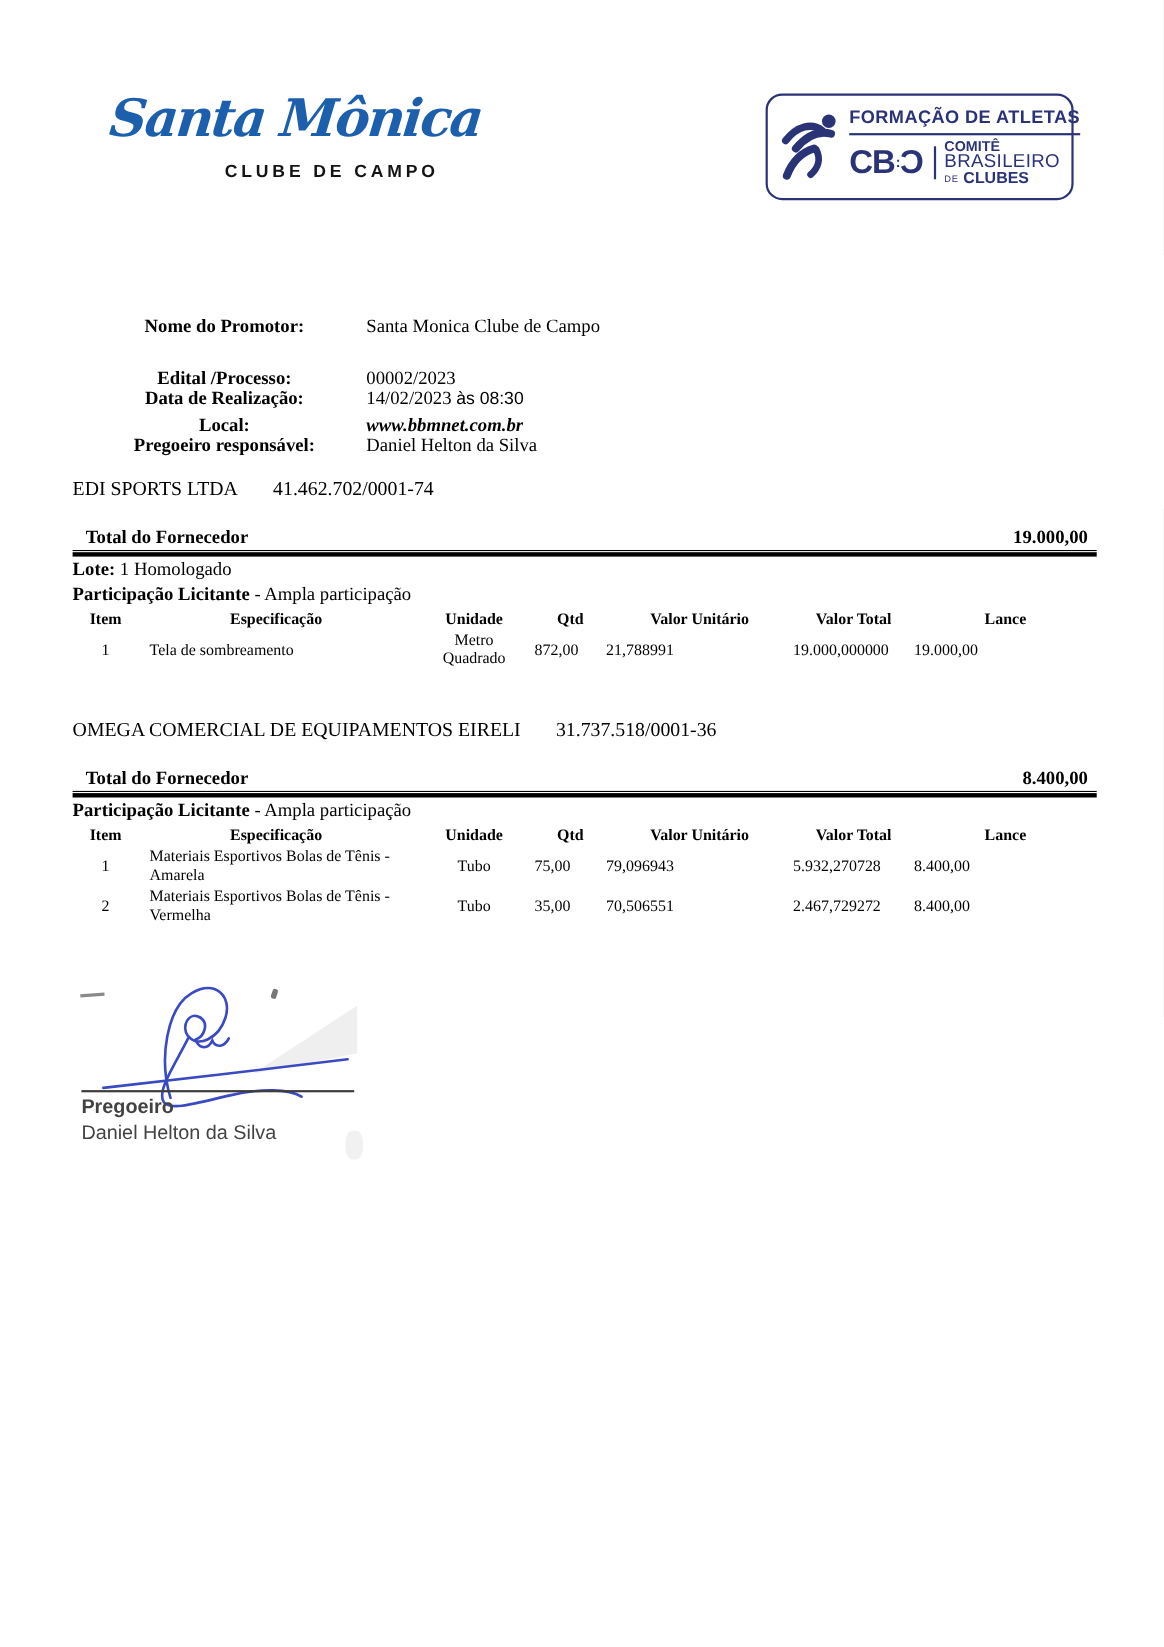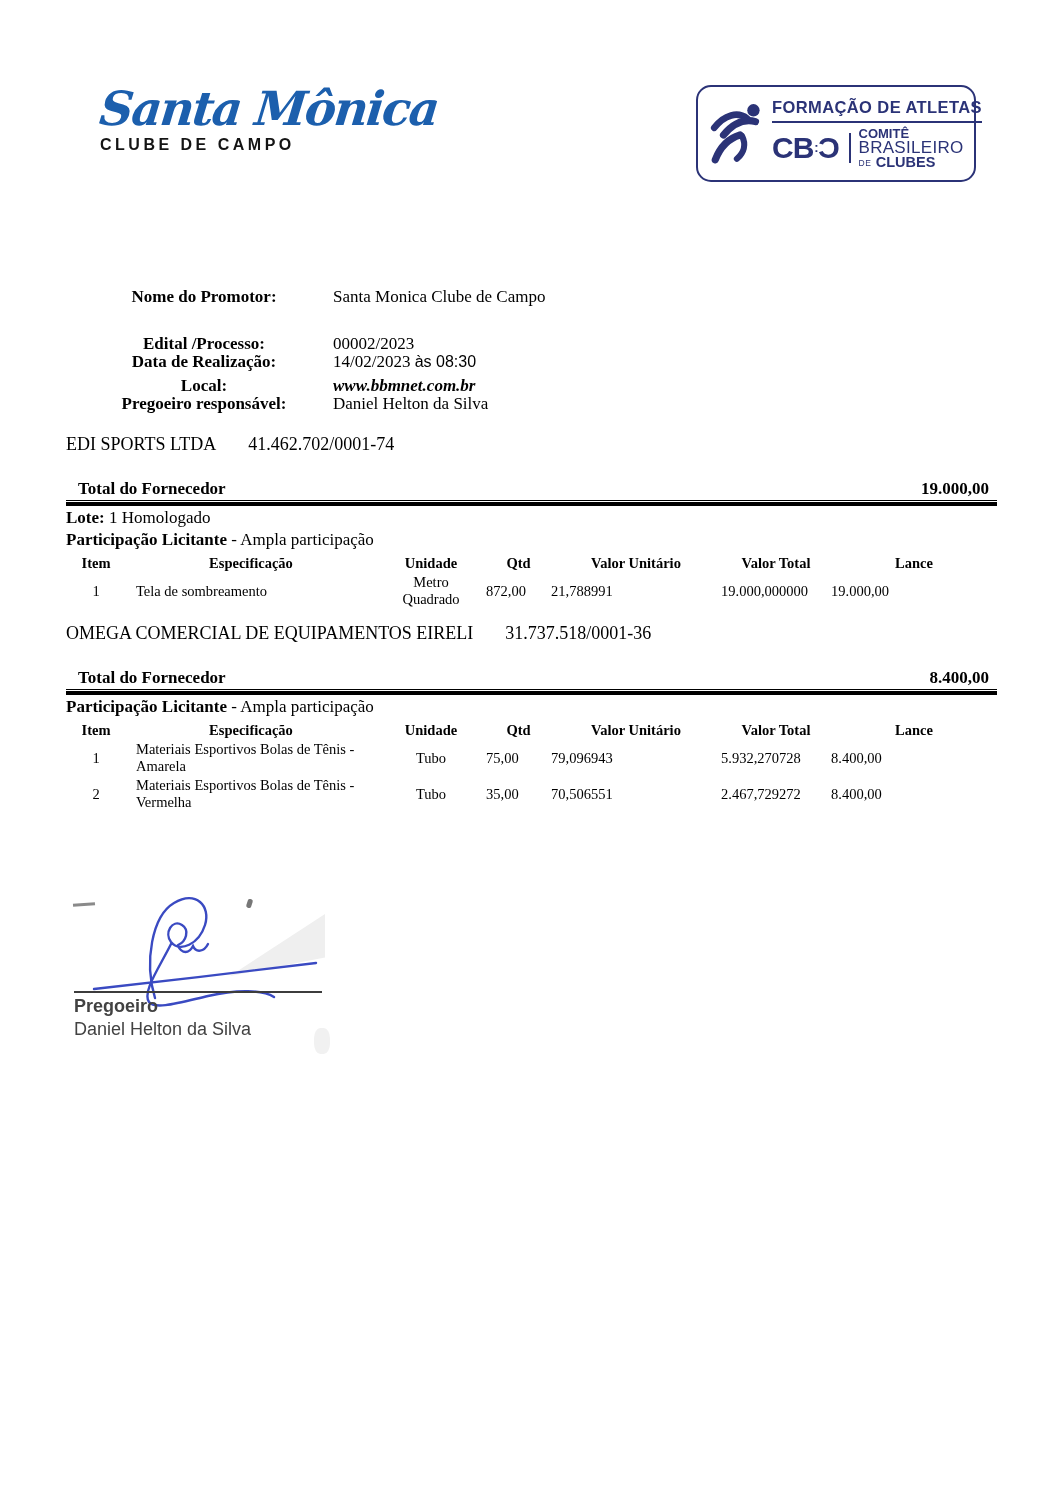--- a/index.html
+++ b/index.html
@@ -9,21 +9,21 @@
   }
   
   .sm-logo{position:absolute;left:100px;top:84px;width:305px;text-align:center;}
   .sm-script{
     font-family:"DejaVu Serif",serif;font-style:italic;font-weight:bold;
     font-size:47px;line-height:50px;color:#1c5fad;letter-spacing:-2px;
     transform:skewX(-6deg);white-space:nowrap;
   }
   .sm-sub{
     font-family:"Liberation Sans",sans-serif;font-weight:600;font-size:16px;
-    letter-spacing:3.5px;color:#141414;text-align:left;padding-right:6px;margin-top:2px;
+    letter-spacing:3.5px;color:#141414;text-align:right;padding-right:6px;margin-top:14px;
   }
   
   .cbc-box{
     position:absolute;left:696px;top:85px;width:280px;height:97px;box-sizing:border-box;
     border:2px solid #2b3377;border-radius:15px;background:#fff;
     display:flex;align-items:center;padding:8px 10px 8px 12px;
   }
   .cbc-runner{flex:0 0 58px;height:66px;}
   .cbc-right{flex:1;display:flex;flex-direction:column;margin-left:4px;}
   .cbc-top{
@@ -50,21 +50,21 @@
   .info{position:absolute;left:75px;top:288px;width:720px;font-size:17px;}
   .info-row{display:flex;line-height:18px;}
   .info-label{width:258px;font-weight:bold;flex:0 0 258px;text-align:center;}
   .info-row.mb-lg{margin-bottom:29px;}
   .info-row.mb-sm{margin-bottom:6px;}
   .val-sans{font-family:"Liberation Sans",sans-serif;font-size:16px;}
   .val-bi{font-weight:bold;font-style:italic;}
   
   .supplier{position:absolute;left:66px;width:931px;font-size:17px;}
   .sup-1{top:433px;}
-  .sup-2{top:622px;}
+  .sup-2{top:652px;}
   .sup-name-row{line-height:22px;font-size:18px;}
   .sup-cnpj{margin-left:32px;margin-top:32px;}
   .total-row{
     display:flex;justify-content:space-between;font-weight:bold;line-height:21px;
     margin-top:23px;padding:0 8px 1px 12px;border-bottom:1.5px solid #000;
   }
   .thick-line{height:4px;background:#000;margin-top:1px;}
   .lote-row,.part-row{line-height:21px;margin-top:1px;}
   .b{font-weight:bold;}
   .items{width:100%;border-collapse:collapse;font-size:14.5px;margin-top:4px;table-layout:fixed;}

